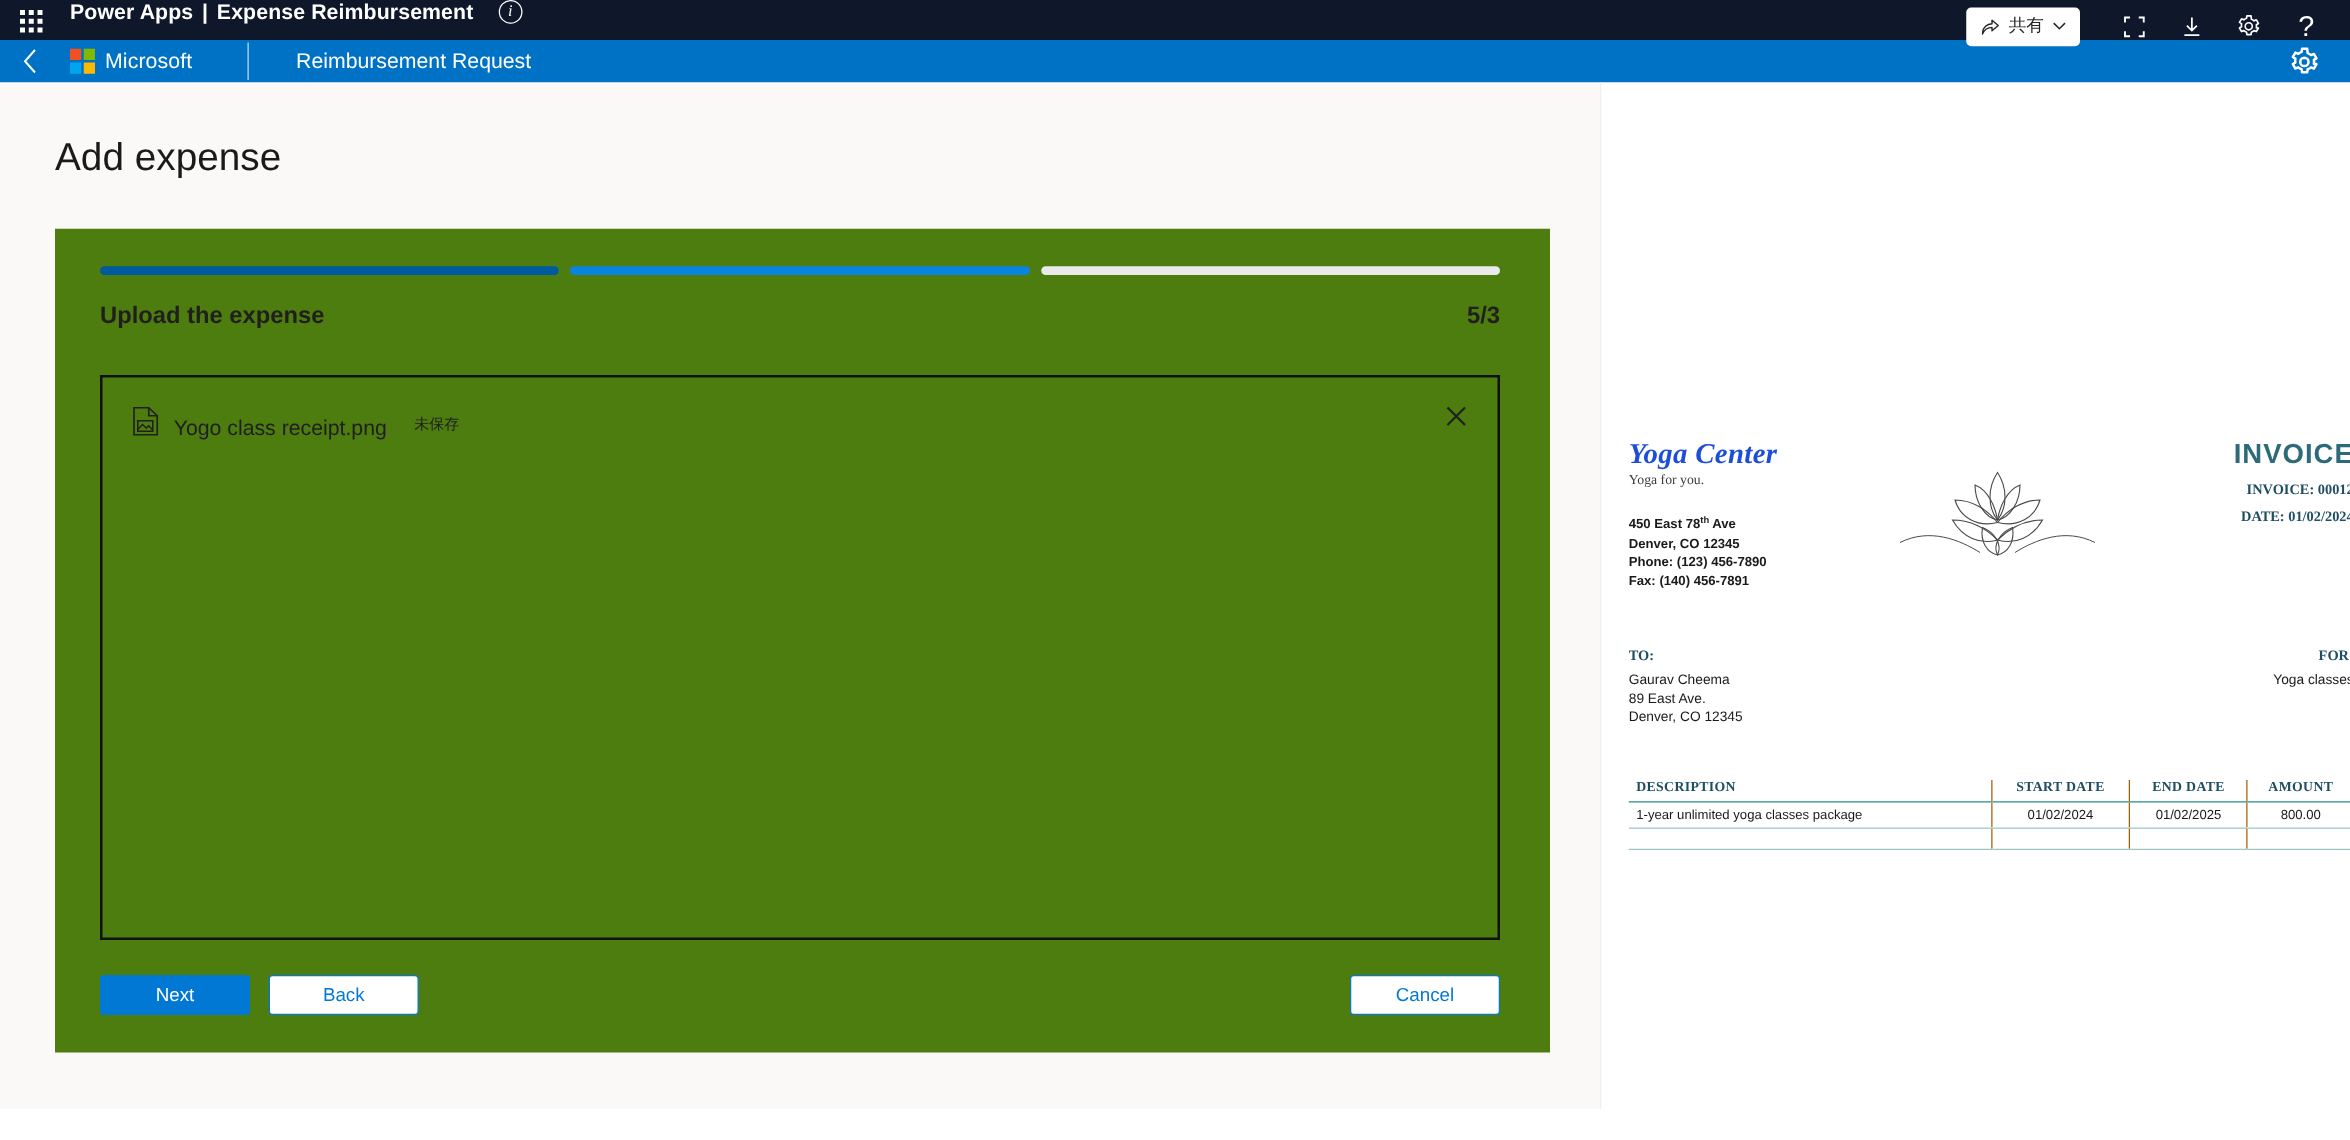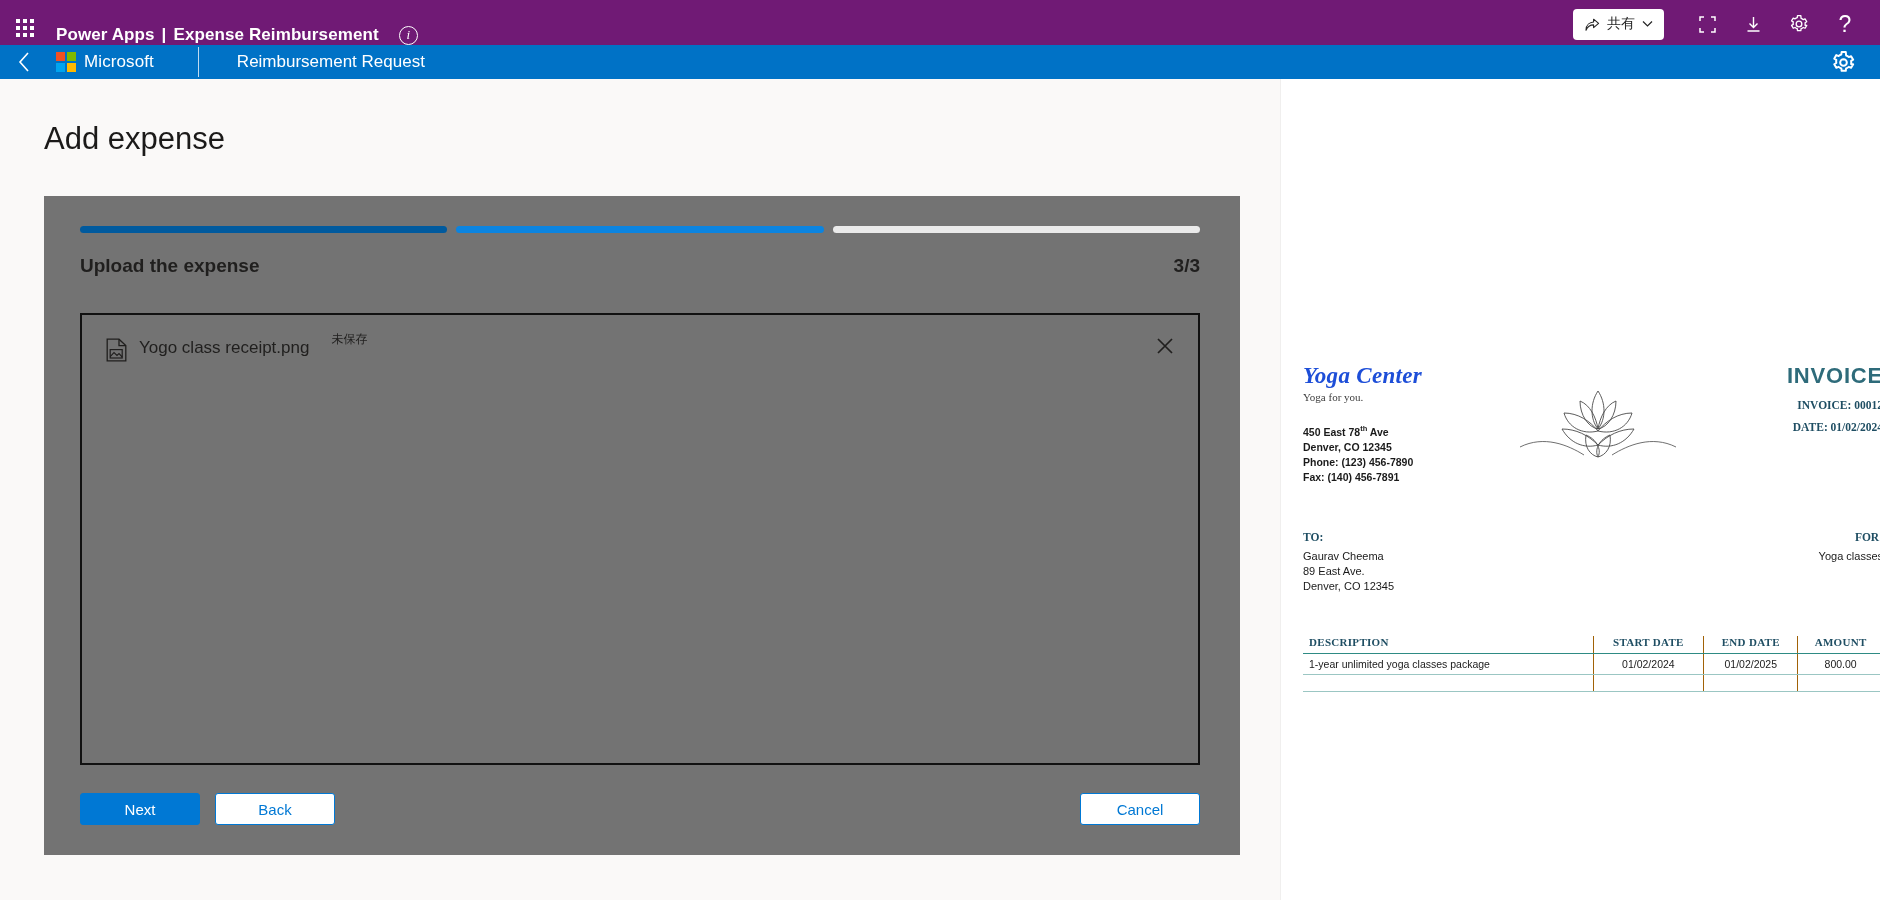--- a/index.html
+++ b/index.html
@@ -5,24 +5,24 @@
   * { box-sizing: border-box; margin: 0; padding: 0; }
   html, body {
     width: 1880px; height: 912px;
     font-family: "Liberation Sans", sans-serif;
     background: #ffffff;
     overflow: hidden;
   }
 
   
   .pa-bar {
-    height: 45px;
-    background: #701a75;
-    display: flex;
-    align-items: flex-end;
+    height: 32px;
+    background: #0f172a;
+    display: flex;
+    align-items: flex-start;
     padding: 0 14px 0 8px;
     color: #ffffff;
   }
   .waffle {
     width: 34px; height: 34px;
     display: grid;
     grid-template-columns: repeat(3, 4px);
     grid-template-rows: repeat(3, 4px);
     gap: 3px;
     align-content: center;
@@ -132,21 +132,21 @@
   }
 
   .page-title {
     font-size: 31px;
     color: #1b1a19;
     font-weight: normal;
     margin-bottom: 39px;
   }
 
   .card {
-    background: #737373;
+    background: #4d7c0f;
     width: 1196px;
     padding: 30px 40px 30px 36px;
     min-height: 648px;
   }
 
   
   .progress {
     display: flex;
     gap: 9px;
     margin-bottom: 22px;
@@ -162,21 +162,21 @@
   .step-label { font-size: 19px; color: #201f1e; font-weight: 600; }
   .step-count { font-size: 19px; color: #201f1e; font-weight: 600; }
 
   
   .upload-box {
     border: 2px solid #111111;
     height: 452px;
     position: relative;
     padding: 22px 24px;
   }
-  .file-row { display: flex; align-items: flex-start; gap: 12px; }
+  .file-row { display: flex; align-items: flex-end; gap: 12px; }
   .file-icon { margin-top: 1px; }
   .file-name { font-size: 17px; color: #201f1e; line-height: 22px; }
   .unsaved-tag {
     font-size: 12px;
     color: #201f1e;
     margin-left: 10px;
     position: relative;
     top: -6px;
     white-space: nowrap;
   }
@@ -387,21 +387,21 @@
     <div class="card">
 
       <div class="progress">
         <div class="seg" style="background:#005a9e"></div>
         <div class="seg" style="background:#0b84e0"></div>
         <div class="seg" style="background:#eaeaea"></div>
       </div>
 
       <div class="step-row">
         <div class="step-label">Upload the expense</div>
-        <div class="step-count">3/3</div>
+        <div class="step-count">5/3</div>
       </div>
 
       <div class="upload-box">
         <div class="file-row">
           <span class="file-icon">
             <svg width="21" height="24" viewBox="0 0 21 24">
               <path d="M1.2 1.2 H13 L19.8 7.6 V22.8 H1.2 Z" fill="none" stroke="#201f1e" stroke-width="1.3"></path>
               <path d="M13 1.2 V7.6 H19.8" fill="none" stroke="#201f1e" stroke-width="1.3"></path>
               <rect x="4.2" y="11.6" width="12" height="8.4" fill="none" stroke="#201f1e" stroke-width="1.2"></rect>
               <path d="M4.2 18.6 L8 14.6 L11 17.4 L13 15.6 L16.2 19" fill="none" stroke="#201f1e" stroke-width="1.1"></path>

